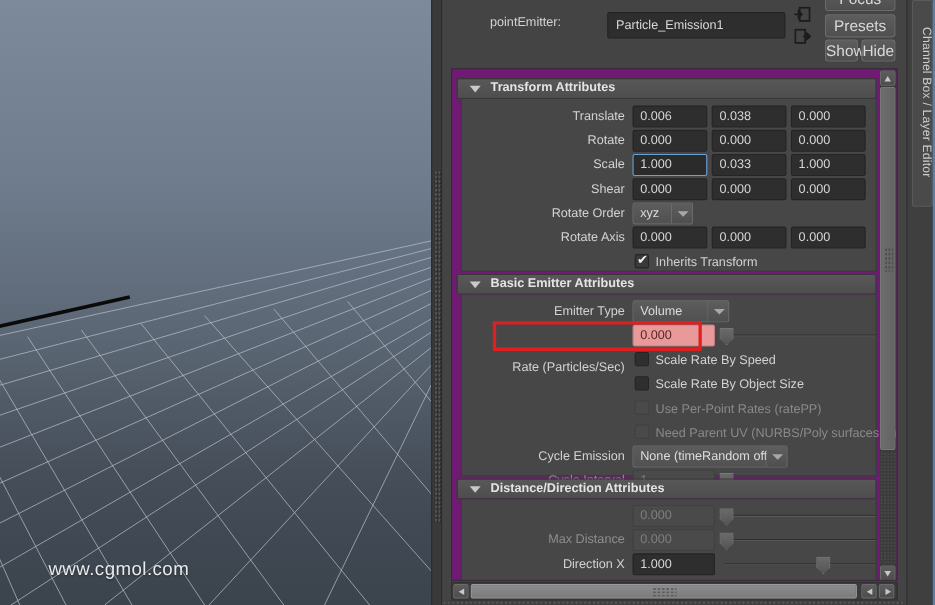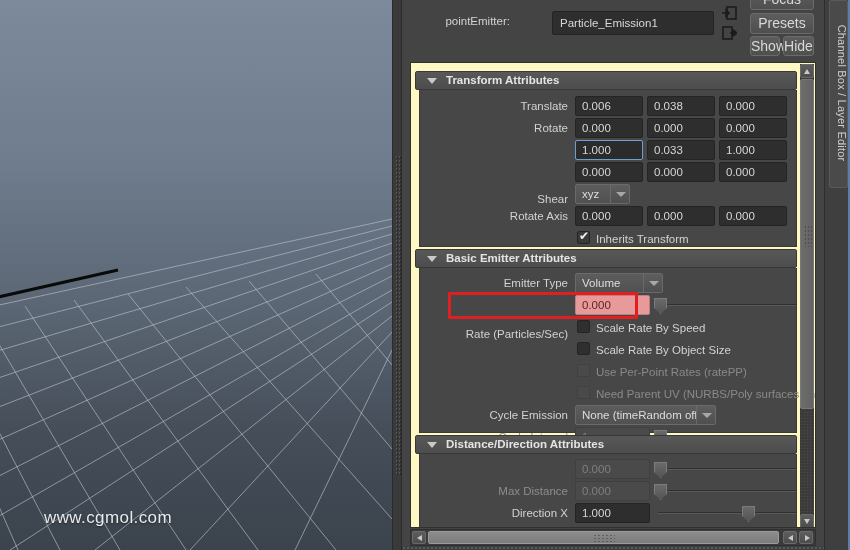--- a/index.html
+++ b/index.html
@@ -93,21 +93,21 @@
     line-height: 18px; cursor: default; white-space: nowrap;
   }
   #btn-focus   { left: 348px; top: -11px; width: 64px; height: 21px; line-height: 19px; border-radius: 0 0 3px 3px;}
   #btn-presets { left: 348px; top: 13px; width: 64px; height: 21px; line-height: 19px;}
   #btn-show    { left: 348px; top: 36px; width: 30px; height: 20px; line-height: 18px;}
   #btn-hide    { left: 381px; top: 36px; width: 31px; height: 20px; line-height: 18px;}
 
   
   #scroll-area {
     position: absolute; left: 8px; top: 62px; width: 406px; height: 466px;
-    background: #fef9c3; border: 1px solid #303030;
+    background: #701a75; border: 1px solid #303030;
     overflow: hidden;
   }
   #content {
     position: absolute; left: 0; top: 0; width: 390px; height: 466px;
   }
 
   
   .section-header {
     position: absolute; left: 4px; width: 382px; height: 19px;
     background: linear-gradient(to bottom, #585858, #4d4d4d);
@@ -356,33 +356,35 @@
           </div>
 
           <div class="row" style="top:28px; left:0; width:378px;">
             <span class="rlabel" style="left:0; width:148px;">Rotate</span>
             <span class="field" style="left:155px; width:68px;">0.000</span>
             <span class="field" style="left:227px; width:68px;">0.000</span>
             <span class="field" style="left:299px; width:68px;">0.000</span>
           </div>
 
           <div class="row" style="top:50px; left:0; width:378px;">
+            <span class="rlabel" style="left:0; width:148px;">Scale</span>
             <span class="field focused" style="left:155px; width:68px;">1.000</span>
             <span class="field" style="left:227px; width:68px;">0.033</span>
             <span class="field" style="left:299px; width:68px;">1.000</span>
           </div>
 
           <div class="row" style="top:72px; left:0; width:378px;">
-            <span class="rlabel" style="left:0; width:148px;margin-top:27px;">Shear</span>
+            <span class="rlabel" style="left:0; width:148px;">Shear</span>
             <span class="field" style="left:155px; width:68px;">0.000</span>
             <span class="field" style="left:227px; width:68px;">0.000</span>
             <span class="field" style="left:299px; width:68px;">0.000</span>
           </div>
 
           <div class="row" style="top:94px; left:0; width:378px;">
+            <span class="rlabel" style="left:0; width:148px;">Rotate Order</span>
             <span class="dropdown" style="left:155px; width:55px;">
               <span>xyz</span>
               <span class="dd-btn"></span>
             </span>
           </div>
 
           <div class="row" style="top:116px; left:0; width:378px;">
             <span class="rlabel" style="left:0; width:148px;">Rotate Axis</span>
             <span class="field" style="left:155px; width:68px;">0.000</span>
             <span class="field" style="left:227px; width:68px;">0.000</span>

